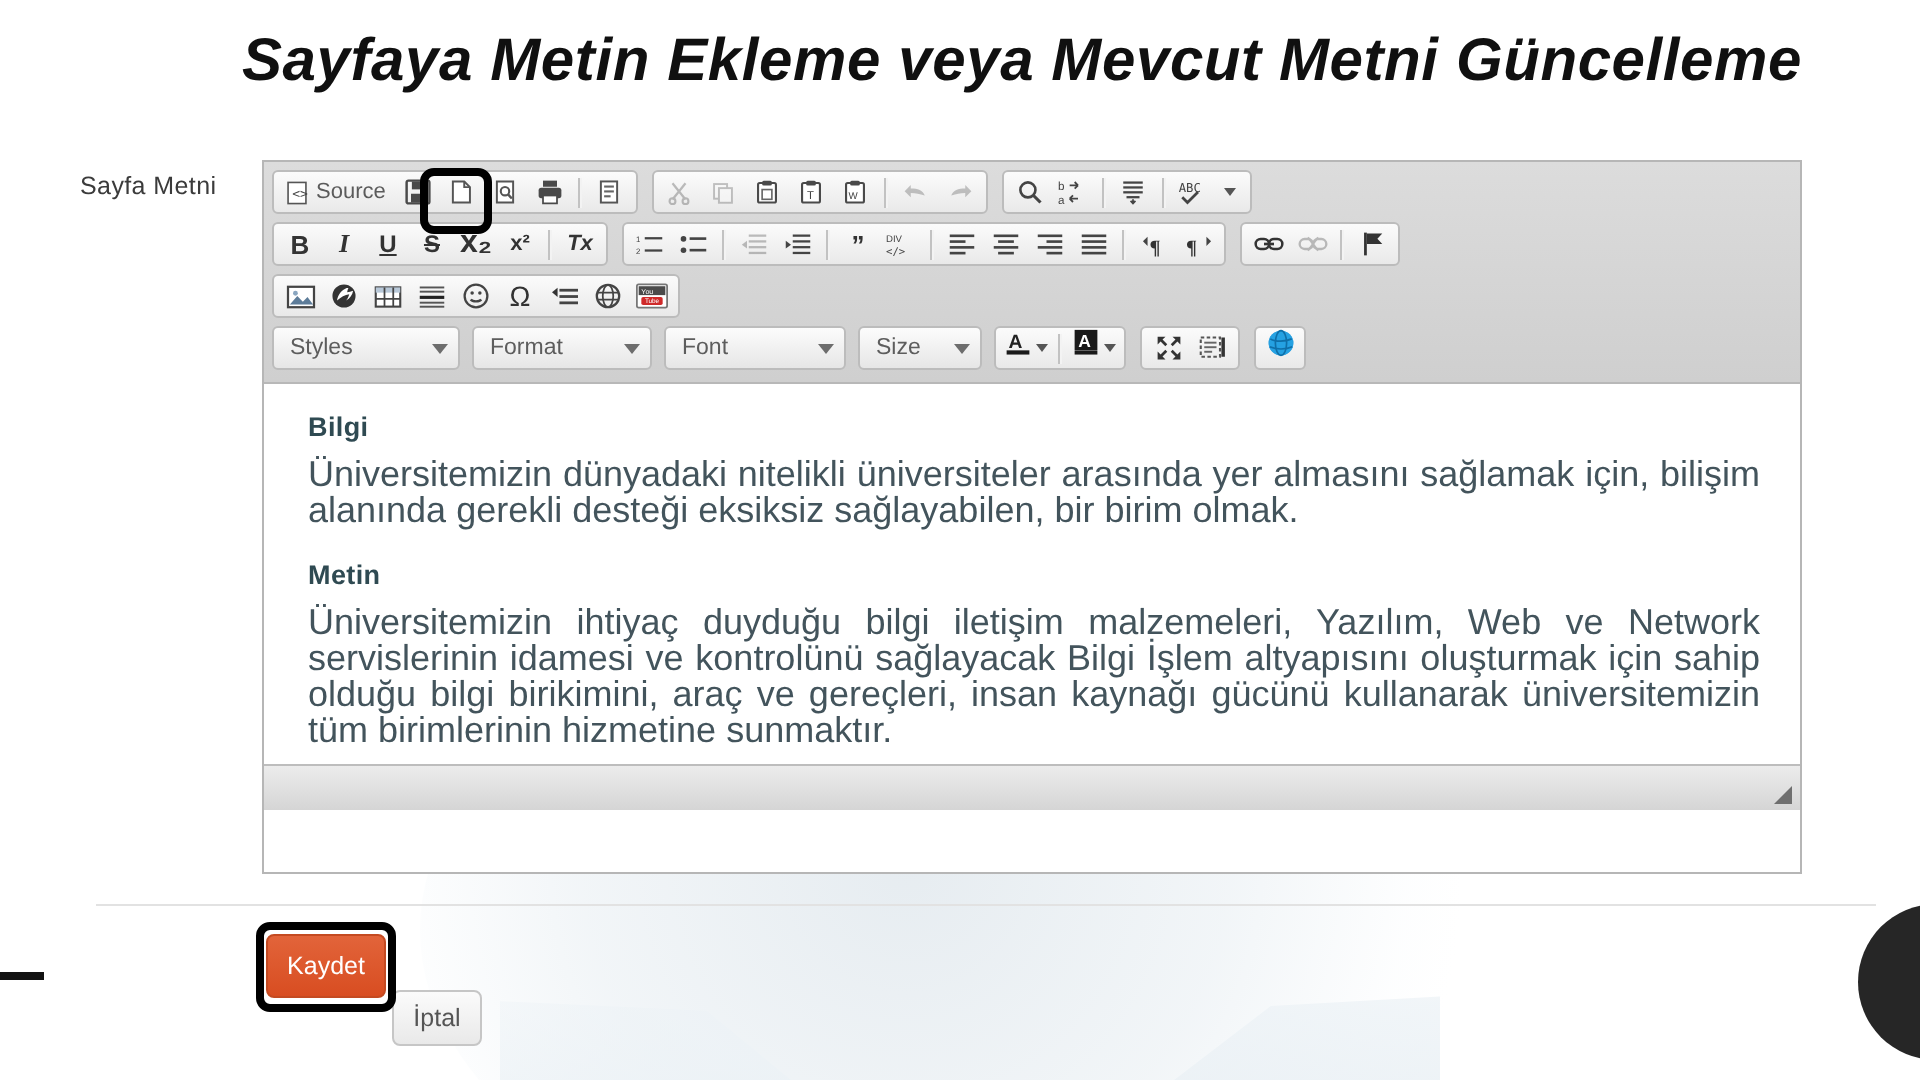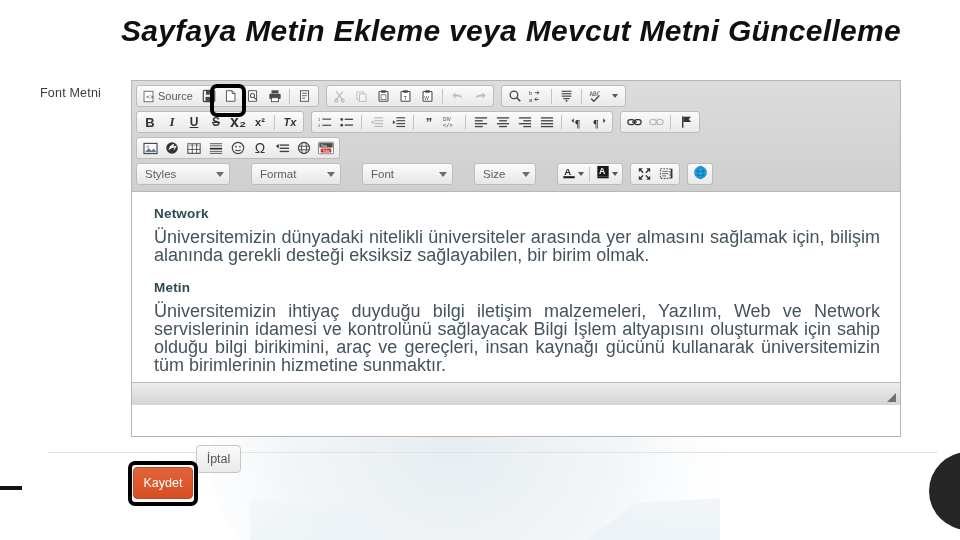--- a/index.html
+++ b/index.html
@@ -158,21 +158,21 @@
   
   .combo {
     display: flex;
     align-items: center;
     justify-content: space-between;
     background: linear-gradient(#fcfcfc, #e6e6e6);
     border: 1px solid #bcbcbc;
     border-radius: 3px;
     height: 22px;
     padding: 0 5px 0 8px;
-    margin-right: 21px;
+    margin-right: 6px;
     font-size: 11.5px;
     color: #5d5d5d;
     box-sizing: border-box;
     cursor: pointer;
   }
   .combo .caret {
     margin-left: 12px;
     width: 0; height: 0;
     border-left: 4px solid transparent;
     border-right: 4px solid transparent;
@@ -283,21 +283,21 @@
     font-size: 12.5px;
     display: flex;
     align-items: center;
     justify-content: center;
     cursor: pointer;
     box-sizing: border-box;
   }
   .btn-iptal {
     position: absolute;
     left: 196px;
-    top: 445px;
+    top: 495px;
     width: 45px;
     height: 28px;
     background: linear-gradient(#fbfbfb, #e9e9e9);
     border: 1px solid #c6c6c6;
     border-radius: 4px;
     color: #555;
     font-size: 12.5px;
     display: flex;
     align-items: center;
     justify-content: center;
@@ -318,21 +318,21 @@
 </head>
 <body>
 
 <div class="slide">
 
   <div class="watermark"></div>
   <div class="watermark2"></div>
 
   <div class="title">Sayfaya Metin Ekleme veya Mevcut Metni Güncelleme</div>
 
-  <div class="field-label">Font Metni</div>
+  <div class="field-label">Sayfa Metni</div>
 
   <div class="editor">
 
     <div class="toolbar">
 
       <div class="trow">
         <div class="tgroup">
           <div class="tbtn wide">
             <span>
               <svg width="13" height="13" viewBox="0 0 16 16">
@@ -826,21 +826,21 @@
                 <path d="M8 1.4a6.6 6.6 0 0 1 0 13.2 6.6 6.6 0 0 1 0-13.2z" fill="#2aa8e8" opacity="0.7"></path>
                 <path d="M2.3 5.8c2.6 1.6 8.2 1.6 11.4 0M2 10c3.2 1.6 8.8 1.6 12 0" stroke="#0f6fa8" stroke-width="0.9" fill="none"></path>
                 <ellipse cx="8" cy="8" rx="3" ry="6.6" fill="none" stroke="#0f6fa8" stroke-width="0.9"></ellipse>
               </svg>
           </span>
         </div>
       </div>
     </div>
 
     <div class="content">
-      <h3>Network</h3>
+      <h3>Bilgi</h3>
       <p>Üniversitemizin dünyadaki nitelikli üniversiteler arasında yer almasını sağlamak için, bilişim alanında gerekli desteği eksiksiz sağlayabilen, bir birim olmak.</p>
       <h3 class="second">Metin</h3>
       <p>Üniversitemizin ihtiyaç duyduğu bilgi iletişim malzemeleri, Yazılım, Web ve Network servislerinin idamesi ve kontrolünü sağlayacak Bilgi İşlem altyapısını oluşturmak için sahip olduğu bilgi birikimini, araç ve gereçleri, insan kaynağı gücünü kullanarak üniversitemizin tüm birimlerinin hizmetine sunmaktır.</p>
     </div>
 
     <div class="editor-footer">
       <div class="resize-grip"></div>
     </div>
   </div>
 

